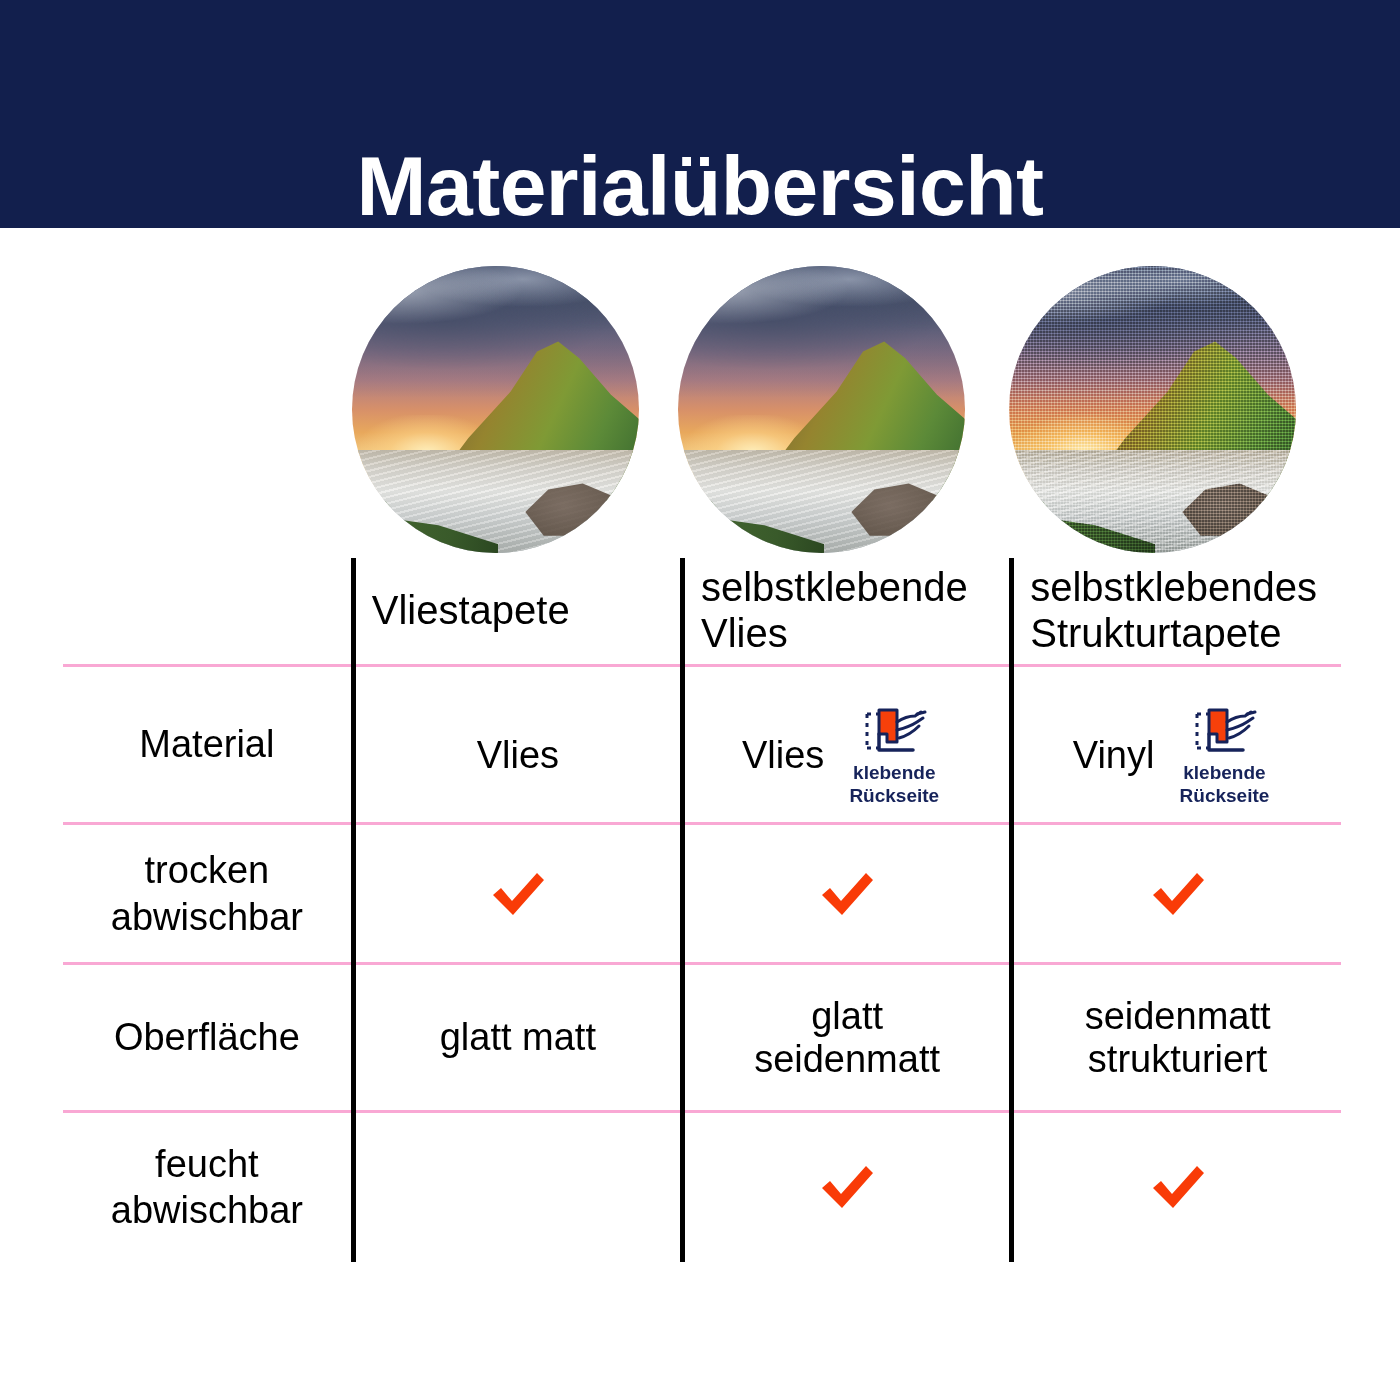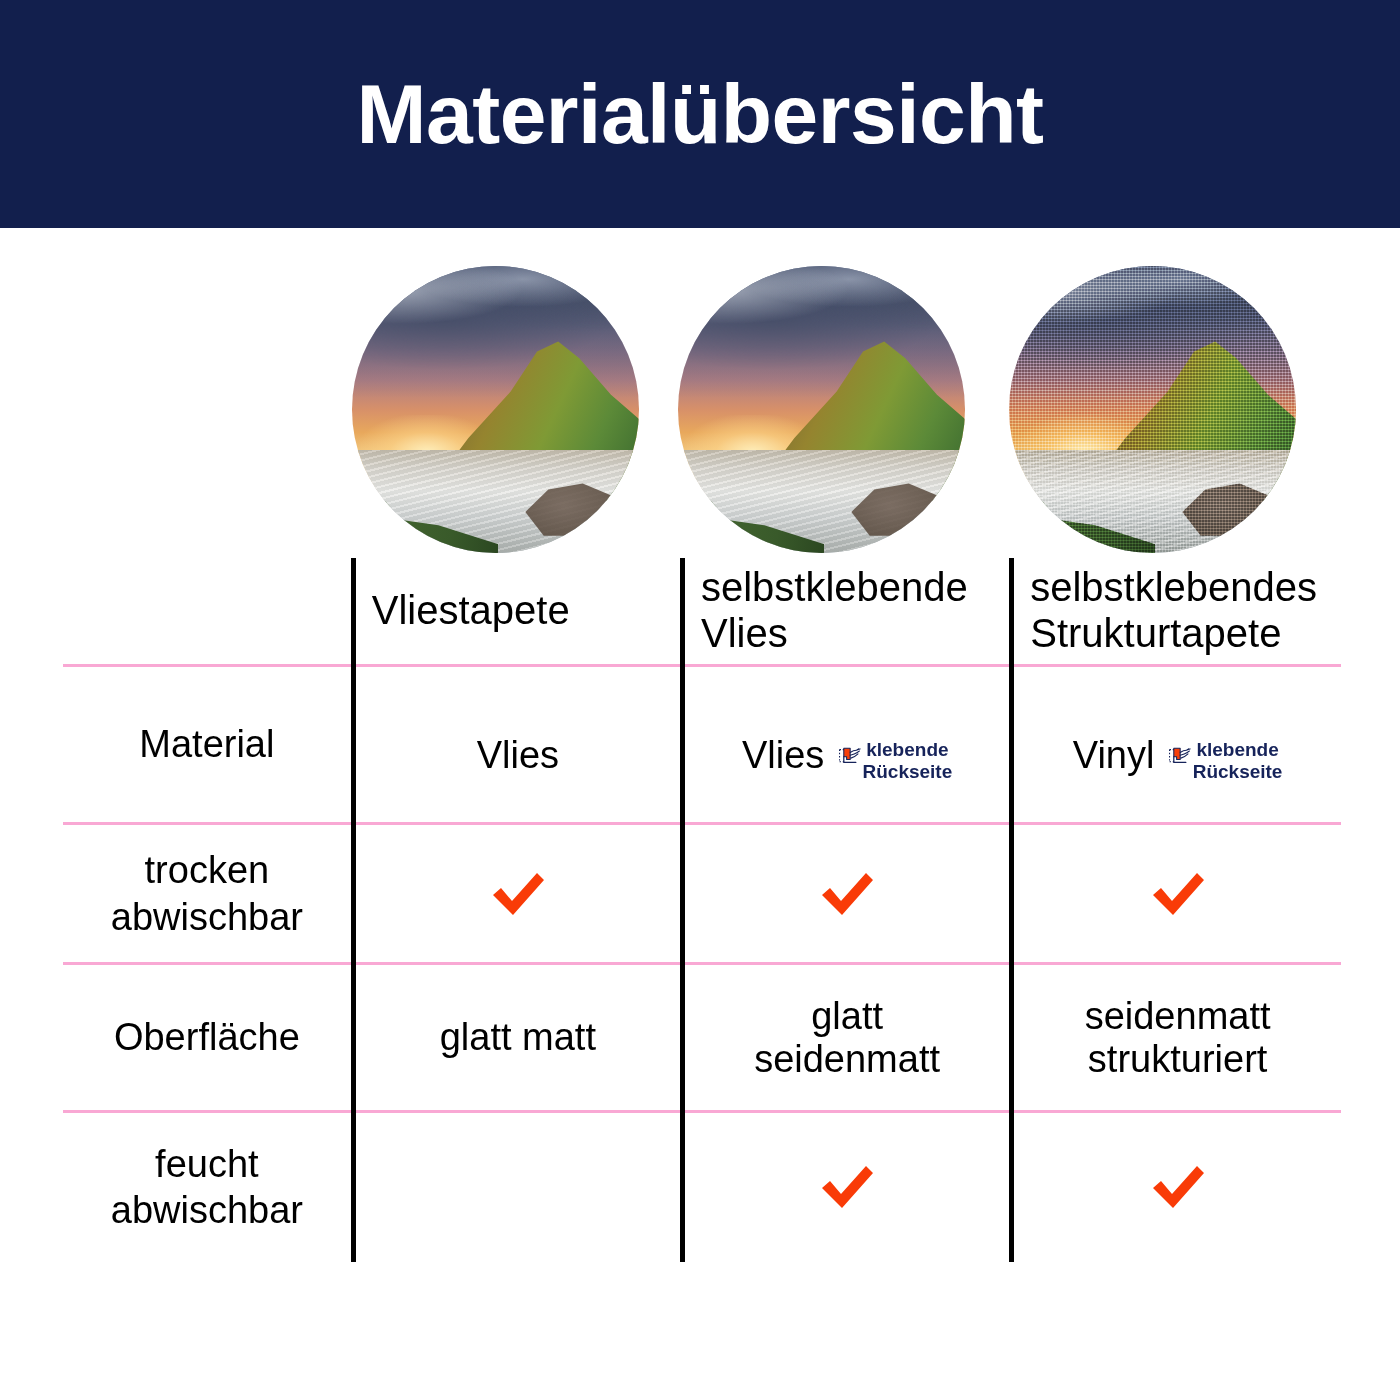--- a/index.html
+++ b/index.html
@@ -19,21 +19,21 @@
 
   
   .header-banner {
     position: absolute;
     left: 0;
     top: 0;
     width: 1400px;
     height: 228px;
     background: #121F4D;
     display: flex;
-    align-items: center;
+    align-items: flex-end;
     justify-content: center;
   }
   .header-title {
     color: #ffffff;
     font-size: 84px;
     font-weight: 700;
     letter-spacing: -0.5px;
     line-height: 1;
     white-space: nowrap;
   }
@@ -229,22 +229,22 @@
     display: flex;
     align-items: center;
     justify-content: center;
     gap: 12px;
     margin-top: 22px;
   }
 
   
   .badge {
     display: inline-flex;
-    flex-direction: row;
-    align-items: flex-end;
+    flex-direction: column;
+    align-items: center;
     flex: 0 0 auto;
     width: 116px;
   }
   .badge-icon { display: block; width: 74px; height: 56px; }
   .badge-text {
     margin-top: 2px;
     color: #16235A;
     font-size: 19px;
     font-weight: 700;
     line-height: 1.18;

